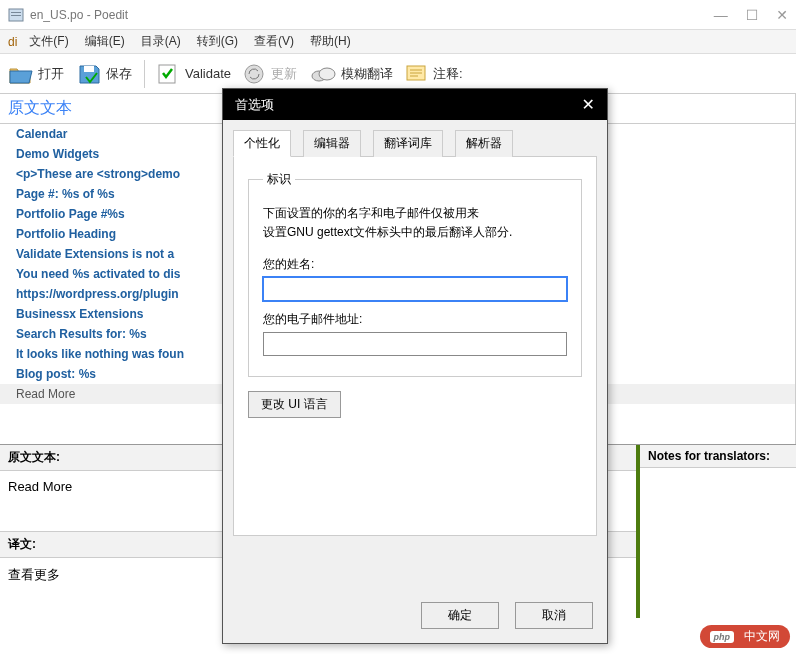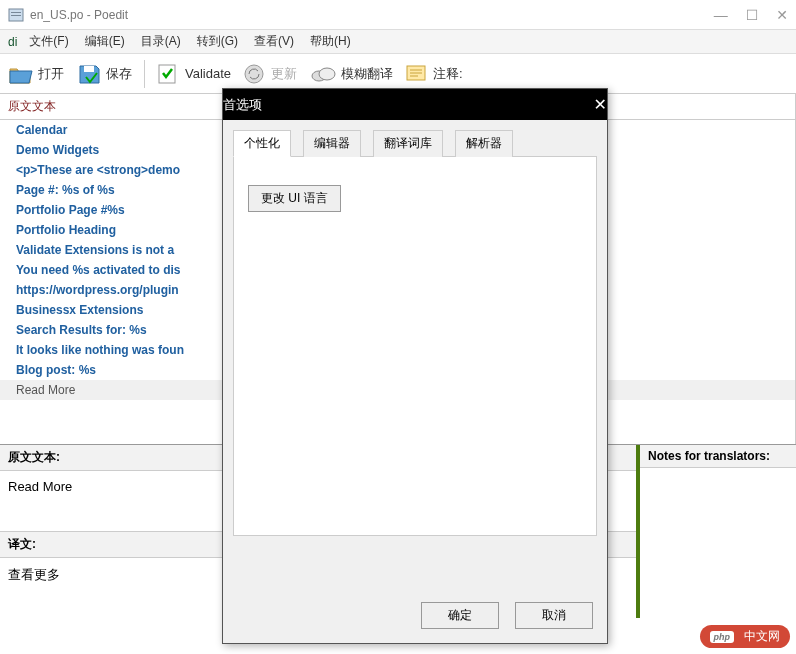--- a/index.html
+++ b/index.html
@@ -13,34 +13,34 @@
 
 .menubar { height: 24px; background: #f5f5f5; display: flex; align-items: center; padding: 0 4px; gap: 0; border-bottom: 1px solid #ddd; font-size: 12px; color: #333; }
 .menubar .menu { padding: 2px 8px; }
 
 .toolbar { height: 40px; background: #fff; display: flex; align-items: center; padding: 4px 8px; gap: 12px; border-bottom: 1px solid #ccc; }
 .toolbar .tbtn { display: flex; align-items: center; gap: 4px; color: #333; font-size: 13px; }
 .toolbar .tbtn.disabled { color: #aaa; }
 
 .main-content { display: flex; height: 350px; }
 .source-list { flex: 1; border-right: 1px solid #ccc; overflow: hidden; }
-.source-list .hdr { background: #fff; padding: 4px 8px; border-bottom: 1px solid #ccc; font-size: 12px; color: #7f1d1d; font-family: Liberation Serif, serif; }
+.source-list .hdr { background: #fff; padding: 4px 8px; border-bottom: 1px solid #ccc; font-size: 16px; color: #3b82f6; font-family: Liberation Serif, serif; }
 .source-list .row { padding: 3px 16px; font-size: 12px; color: #2060a0; font-weight: bold; cursor: pointer; }
 .source-list .row.plain { color: #555; font-weight: normal; background: #f0f0f0; }
 
 .bottom-panels { display: flex; border-top: 1px solid #999; }
 .bottom-left { flex: 1; }
 .bottom-right { width: 160px; border-left: 4px solid #4d7c0f; }
 .panel-hdr { background: #f2f2f2; padding: 4px 8px; font-weight: bold; font-size: 12px; border-bottom: 1px solid #ccc; }
 .panel-body { padding: 8px; font-size: 13px; min-height: 60px; }
 .trans-hdr { background: #f2f2f2; padding: 4px 8px; font-weight: bold; font-size: 12px; border-top: 1px solid #ccc; border-bottom: 1px solid #ccc; }
 
 
 .dialog { position: absolute; top: 88px; left: 222px; width: 386px; height: 556px; background: #f0f0f0; border: 1px solid #555; box-shadow: 2px 2px 8px rgba(0,0,0,0.3); }
-.dialog .dlg-title { background: #000; color: #fff; padding: 6px 0; font-size: 13px; display: flex; justify-content: space-between; align-items: center; }
+.dialog .dlg-title { background: #000; color: #fff; padding: 6px 12px; font-size: 13px; display: flex; justify-content: space-between; align-items: center; }
 .dialog .dlg-title .close { cursor: pointer; font-size: 16px; }
 .dialog .tabs { display: flex; padding: 10px 10px 0; gap: 12px; background: #f0f0f0; }
 .dialog .tab { padding: 4px 10px; font-size: 12px; border: 1px solid #ccc; background: #f0f0f0; cursor: pointer; border-bottom: none; }
 .dialog .tab.active { background: #fff; border-bottom: 1px solid #fff; position: relative; z-index: 2; }
 .dialog .tab-content { margin: 0 10px 10px; background: #fff; border: 1px solid #ccc; padding: 14px; height: 380px; margin-top: -1px; }
 .dialog fieldset { border: 1px solid #ccc; padding: 10px 14px 20px; font-size: 12px; }
 .dialog legend { padding: 0 4px; font-size: 12px; }
 .dialog .info { font-size: 12px; margin: 6px 0 14px; line-height: 1.6; }
 .dialog label { display: block; font-size: 12px; margin-top: 10px; margin-bottom: 4px; }
 .dialog input[type=text] { width: 100%; padding: 4px; border: 1px solid #888; font-size: 12px; }
@@ -67,21 +67,21 @@
   </span>
   <span class="title">en_US.po - Poedit</span>
   <div class="winbtns">
     <span>—</span>
     <span>☐</span>
     <span>✕</span>
   </div>
 </div>
 
 <div class="menubar">
-  <span style="padding:2px 4px;color:#14532d">di</span>
+  <span style="padding:2px 4px;color:#a16207">di</span>
   <span class="menu">文件(F)</span>
   <span class="menu">编辑(E)</span>
   <span class="menu">目录(A)</span>
   <span class="menu">转到(G)</span>
   <span class="menu">查看(V)</span>
   <span class="menu">帮助(H)</span>
 </div>
 
 <div class="toolbar">
   <div class="tbtn">
@@ -182,20 +182,31 @@
     <span>首选项</span>
     <span class="close">✕</span>
   </div>
   <div class="tabs">
     <div class="tab active">个性化</div>
     <div class="tab">编辑器</div>
     <div class="tab">翻译词库</div>
     <div class="tab">解析器</div>
   </div>
   <div class="tab-content">
+    <fieldset>
+      <legend>标识</legend>
+      <div class="info">
+        <span>下面设置的你的名字和电子邮件仅被用来</span><br>
+        <span>设置GNU gettext文件标头中的最后翻译人部分.</span>
+      </div>
+      <label>您的姓名:</label>
+      <input type="text" class="focus" value="" style="">
+      <label>您的电子邮件地址:</label>
+      <input type="text" value="" style="">
+    </fieldset>
     <button class="lang-btn">更改 UI 语言</button>
   </div>
   <div class="dlg-btns">
     <button>确定</button>
     <button>取消</button>
   </div>
 </div>
 
 <div class="watermark">
   <span class="php">php</span>

